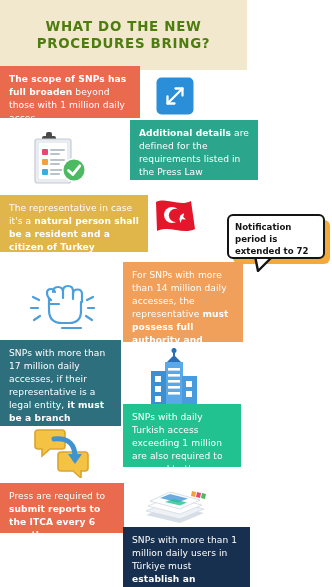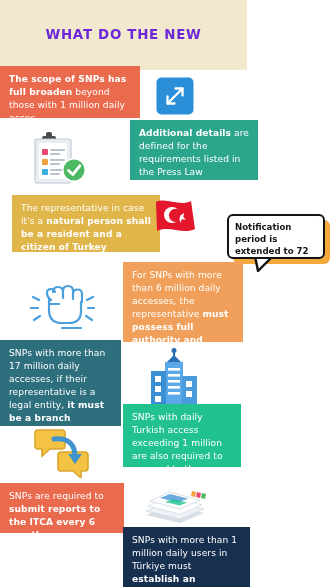--- a/index.html
+++ b/index.html
@@ -50,36 +50,36 @@
   #hero-title {
     position: absolute;
     left: 0; top: 0;
     width: 247px;
     height: 70px;
     display: flex;
     flex-direction: column;
     align-items: center;
     justify-content: center;
     text-align: center;
-    color: #6d28d9;
+    color: #4d7c0f;
     font-family: "DejaVu Sans", sans-serif;
     font-weight: 700;
     font-size: 13.4px;
     line-height: 17.5px;
     letter-spacing: 0.7px;
     text-transform: uppercase;
     padding: 0 14px;
     box-sizing: border-box;
   }
   #hero-title span { display: block; white-space: nowrap; }
 
   
   #p-scope   { left: 0;   top: 66px;  width: 140px; height: 52px; background: #ea6a4e; }
   #p-details { left: 130px; top: 120px; width: 128px; height: 60px; background: #2ca58d; }
-  #p-rep     { left: 12px;   top: 195px; width: 148px; height: 57px; background: #e0b54a; }
+  #p-rep     { left: 0;   top: 195px; width: 148px; height: 57px; background: #e0b54a; }
   #p-tenmil  { left: 123px; top: 262px; width: 120px; height: 80px; background: #f0a05a; }
   #p-legal   { left: 0;   top: 340px; width: 121px; height: 86px; background: #2e6f7e; }
   #p-respond { left: 123px; top: 404px; width: 118px; height: 63px; background: #21c290; }
   #p-reports { left: 0;   top: 483px; width: 124px; height: 50px; background: #ea6a4e; }
   #p-adlib   { left: 123px; top: 527px; width: 127px; height: 60px; background: #17304f; }
 
   
   #callout-wrap {
     left: 227px; top: 214px;
     width: 105px; height: 62px;
@@ -125,20 +125,21 @@
   #ic-library  { left: 28px;  top: 536px; width: 94px; height: 51px; }
 </style>
 </head>
 <body>
 
 <div class="canvas">
 
   <div class="blk" id="hero">
     <div id="hero-title">
       <span>WHAT DO THE NEW</span>
+      <span>PROCEDURES BRING?</span>
     </div>
   </div>
 
   <div class="txtblk" id="p-scope">
     <b>The scope of SNPs has full broaden</b><span> beyond those with 1 million daily acces</span>
   </div>
 
   <div class="icon" id="ic-expand">
     <svg viewBox="0 0 38 38" width="38" height="38">
       <rect x="0.5" y="0.5" width="37" height="37" rx="5" ry="5" fill="#2a8fd8"></rect>
@@ -195,21 +196,21 @@
     <svg id="callout-tail" viewBox="0 0 22 16" width="22" height="16">
       <path d="M2 0 L20 0 L5 15 Z" fill="#ffffff" stroke="#141414" stroke-width="2.4" stroke-linejoin="round"></path>
       <rect x="1" y="-4" width="20" height="5" fill="#ffffff"></rect>
     </svg>
     <div id="callout-box">
       <span>Notification period is extended to 72 hours</span>
     </div>
   </div>
 
   <div class="txtblk" id="p-tenmil">
-    <span>For SNPs with more than 6 million daily accesses, the representative </span><b>must possess full authority and responsibility</b>
+    <span>For SNPs with more than 14 million daily accesses, the representative </span><b>must possess full authority and responsibility</b>
   </div>
 
   <div class="icon" id="ic-fist">
     <svg viewBox="0 0 66 62" width="66" height="62">
       <g fill="none" stroke="#4a9fdc" stroke-width="2.2" stroke-linecap="round" stroke-linejoin="round">
         <path d="M24 20 q0-5 5-5 q5 0 5 5 v6"></path>
         <path d="M34 19 q0-5 5-5 q5 0 5 5 v8"></path>
         <path d="M44 22 q0-4.5 4.5-4.5 q4.5 0 4.5 4.5 v8"></path>
         <path d="M22 28 q-4-3 -4-7 q0-4 4-4 q3 0 4 3"></path>
         <path d="M20 26 v12 q0 13 13 13 h7 q12 0 12-12 v-9"></path>
@@ -259,21 +260,21 @@
   <div class="icon" id="ic-bubbles">
     <svg viewBox="0 0 58 52" width="58" height="52">
       <path d="M4 4 h24 a3 3 0 0 1 3 3 v13 a3 3 0 0 1 -3 3 h-12 l-8 7 v-7 h-4 a3 3 0 0 1 -3 -3 v-13 a3 3 0 0 1 3 -3 z" fill="#f5c344" stroke="#d9a52c" stroke-width="1.6"></path>
       <path d="M27 26 h24 a3 3 0 0 1 3 3 v13 a3 3 0 0 1 -3 3 h-4 v7 l-8 -7 h-12 a3 3 0 0 1 -3 -3 v-13 a3 3 0 0 1 3 -3 z" fill="#f5c344" stroke="#d9a52c" stroke-width="1.6"></path>
       <path d="M20 13 q22 -2 21 20" fill="none" stroke="#3f93cf" stroke-width="5" stroke-linecap="round"></path>
       <polygon points="41,38 34,28 48,28" fill="#3f93cf"></polygon>
     </svg>
   </div>
 
   <div class="txtblk" id="p-reports">
-    <span>SNPs are required to </span><b>submit reports to the ITCA every 6 months</b>
+    <span>Press are required to </span><b>submit reports to the ITCA every 6 months</b>
   </div>
 
   <div class="icon" id="ic-docs">
     <svg viewBox="0 0 70 42" width="70" height="42">
       <g>
         <polygon points="6,30 40,38 64,28 30,20" fill="#d7dee6"></polygon>
         <polygon points="6,26 40,34 64,24 30,16" fill="#eef2f6" stroke="#d3dae2" stroke-width="0.8"></polygon>
         <polygon points="8,21 40,29 62,20 30,12" fill="#ffffff" stroke="#d3dae2" stroke-width="0.8"></polygon>
         <polygon points="10,16 40,24 60,15 30,7" fill="#ffffff" stroke="#cfd7e0" stroke-width="0.8"></polygon>
         <polygon points="20,13 38,17.5 48,13.5 30,9" fill="#3b8fd4" opacity="0.75"></polygon>

